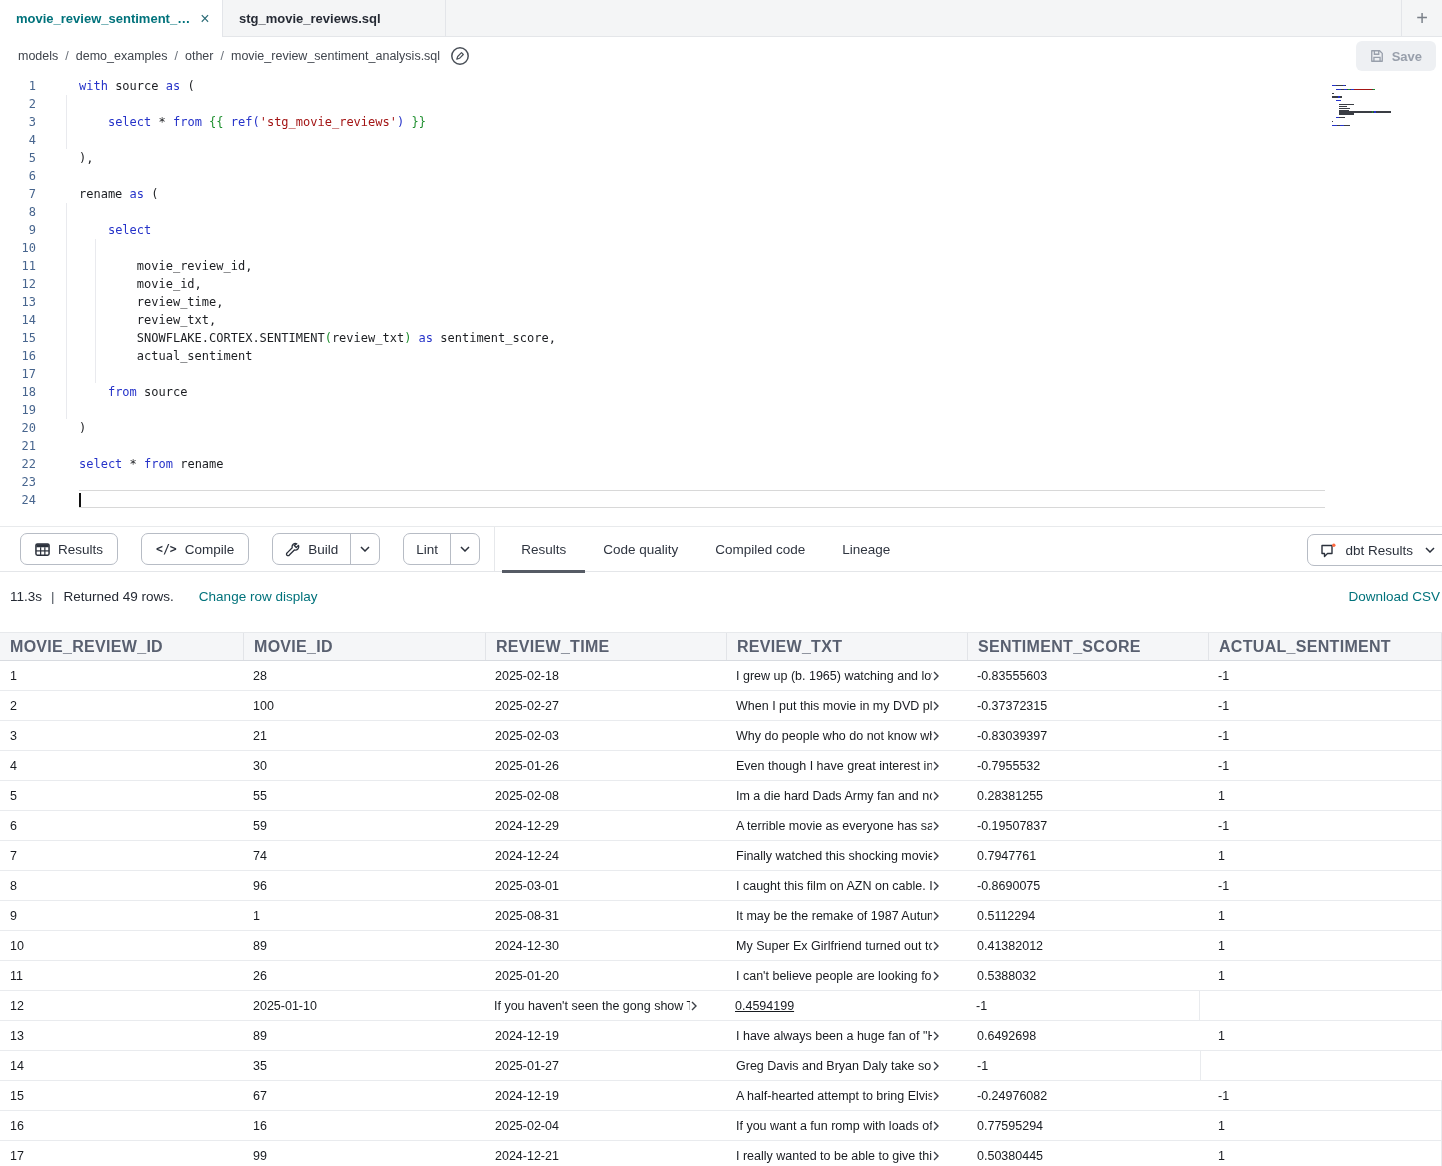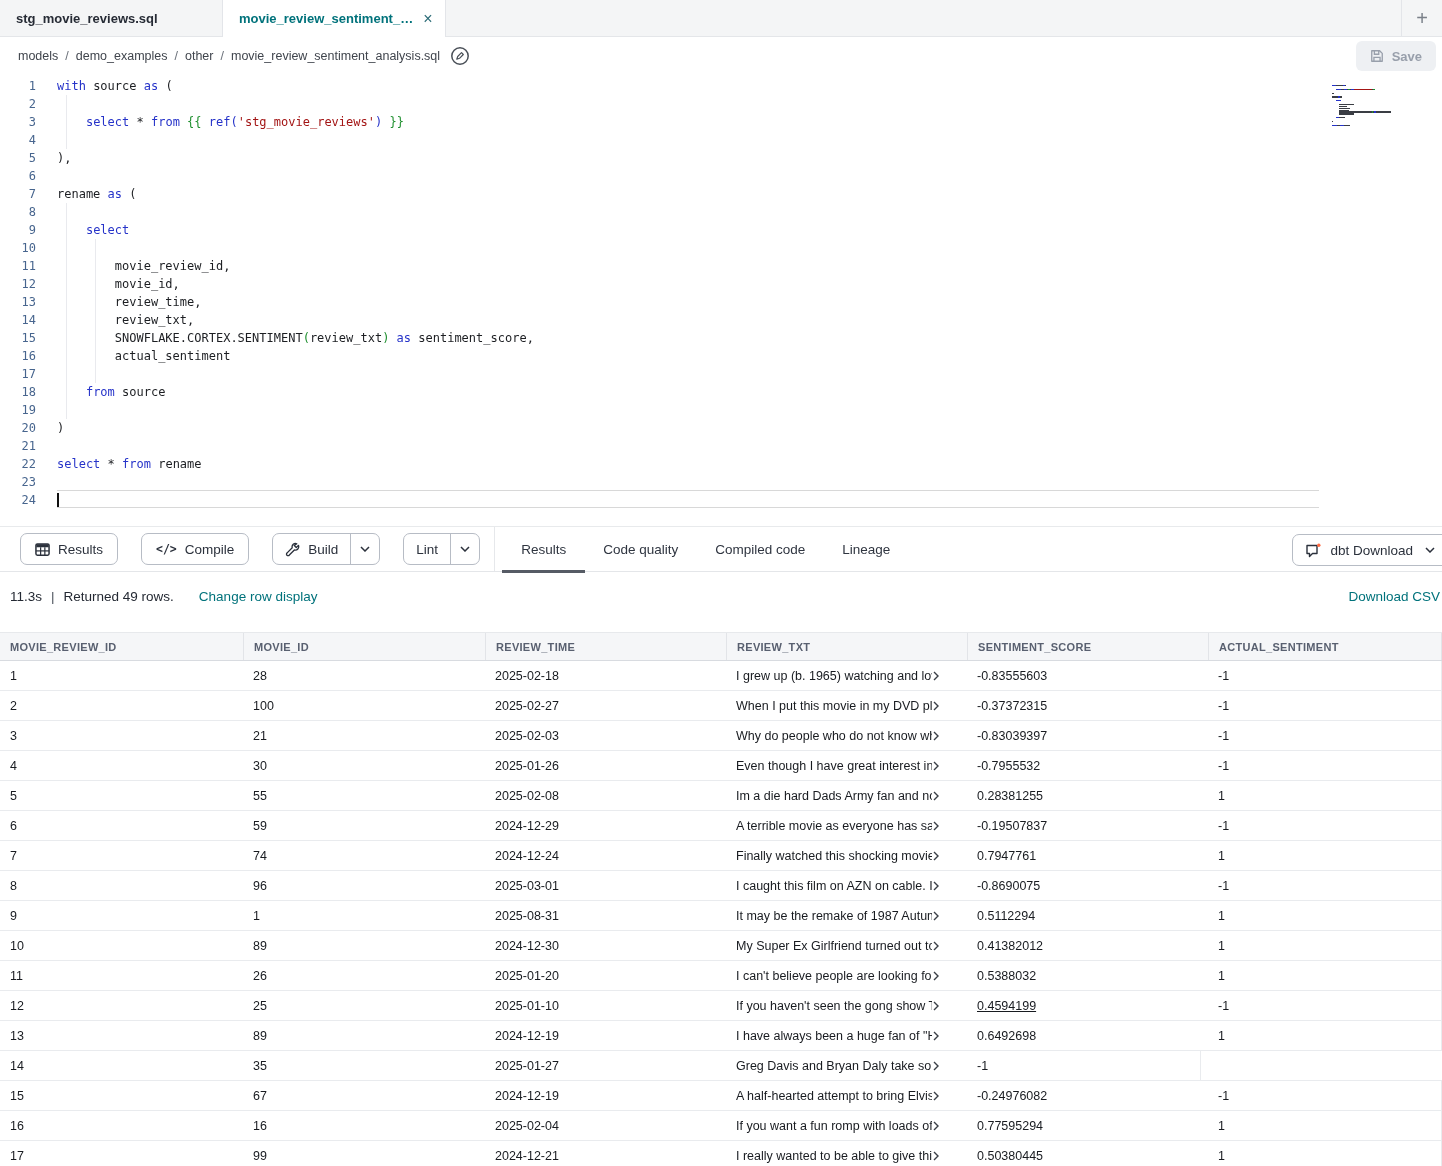--- a/index.html
+++ b/index.html
@@ -31,21 +31,21 @@
   .copilot-circ { margin-left:10px; display:flex; align-items:center; }
   .savebtn { margin-left:auto; height:30px; padding:0 14px; background:#eef0f3;
     border:none; border-radius:6px; display:flex; align-items:center; gap:8px;
     font-size:13px; font-weight:600; color:#989fab; font-family:inherit; cursor:default; }
 
   
   .editor { height:451px; background:#fff; position:relative; overflow:hidden;
     padding-top:2px; font-family:"DejaVu Sans Mono", monospace; font-size:12px; }
   .line { display:flex; height:18px; line-height:18px; position:relative; width:1325px; }
   .gut { width:36px; text-align:right; color:#47658e; flex:none; user-select:none; }
-  .code { display:block; margin-left:21px; white-space:pre; position:relative;
+  .code { display:block; margin-left:43px; white-space:pre; position:relative;
     width:1262px; height:18px; color:#1c1e22; }
   .line.active .code { border-top:1px solid #d8d8d8; border-bottom:1px solid #d8d8d8;
     margin-top:-1px; margin-bottom:-1px; }
   .guide { position:absolute; top:0; bottom:0; width:1px; background:#e9eaee; }
   .k { color:#2633c9; } .p { color:#1c1e22; } .s { color:#a31515; } .j { color:#1e8f2e; }
   .cursor { position:absolute; left:0; top:2px; width:2px; height:14px; background:#111; }
   .minimap { position:absolute; top:10px; right:46px; width:64px; }
   .mm-line { height:1.3px; margin-bottom:0.6px; font-size:0; white-space:nowrap; }
   .mm-seg { display:inline-block; height:1.3px; vertical-align:top; }
   .mm-k { background:#2633c9; } .mm-p { background:#3a3d44; }
@@ -85,45 +85,45 @@
     font-size:13.5px; color:#242933; background:#fff; }
   .statusrow .pipe { margin:0 9px; color:#4a505a; }
   .link { color:#00727b; cursor:pointer; }
   .changerow { margin-left:25px; }
   .downloadcsv { margin-left:auto; margin-right:-8px; white-space:nowrap; }
 
   
   .rtable { margin-top:12px; }
   .thead { display:flex; height:29px; background:#f5f6f8; border-top:1px solid #e7e9ec;
     border-bottom:1px solid #d8dbe0; }
-  .th { display:flex; align-items:center; padding-left:10px; font-size:11px;
+  .th { display:flex; align-items:center; padding-left:10px; font-size:16px;
     font-weight:bold; color:#596070; letter-spacing:.3px; border-left:1px solid #e2e4e8; }
   .th:first-child { border-left:none; }
   .th:last-child { border-right:1px solid #e2e4e8; }
   .tr { display:flex; height:30px; border-bottom:1px solid #e9ebee; font-size:12.5px;
     color:#181b20; background:#fff; }
   .td { display:flex; align-items:center; padding-left:10px; position:relative;
     white-space:nowrap; overflow:hidden; }
   .td:last-child { border-right:1px solid #e9ebee; }
   .td .txt { display:block; max-width:196px; overflow:hidden; white-space:nowrap; }
   .chev-exp { position:absolute; left:205px; top:50%; transform:translateY(-50%);
     cursor:pointer; display:flex; }
 </style>
 </head>
 <body>
 
 <div class="app">
 
   <div class="tabbar">
-    <div class="ftab">
-      <span>stg_movie_reviews.sql</span>
-    </div>
     <div class="ftab active">
       <span>movie_review_sentiment_…</span>
       <span class="close">×</span>
+    </div>
+    <div class="ftab">
+      <span>stg_movie_reviews.sql</span>
     </div>
     <div class="tabbar-right">
       <button class="newtab">+</button>
     </div>
   </div>
 
   <div class="crumbrow">
     <div class="crumbs">
       <span>models</span>
       <span class="sep">/</span>
@@ -357,21 +357,21 @@
         <span>Lineage</span>
       </div>
     </div>
     <button class="copilot-btn">
       <span style="display:flex;">
         <svg width="17" height="17" viewBox="0 0 17 17">
           <path d="M2 3.5h10v8H7.5l-3 3v-3H2z" fill="none" stroke="#2b313c" stroke-width="1.4" stroke-linejoin="round"></path>
           <circle cx="13.8" cy="3.2" r="1.7" fill="#ff6940"></circle>
         </svg>
       </span>
-      <span>dbt Download</span>
+      <span>dbt Results</span>
       <span style="display:flex; margin-left:4px;">
         <svg width="10" height="6" viewBox="0 0 10 6">
             <path d="M1 1l4 4 4-4" stroke="#2b313c" stroke-width="1.5" fill="none"></path>
           </svg>
       </span>
     </button>
   </div>
 
   <div class="statusrow">
     <span>11.3s</span>
@@ -551,21 +551,20 @@
               <svg width="10" height="10" viewBox="0 0 10 10">
                 <path d="M3 1l4 4-4 4" stroke="#3a3f46" stroke-width="1.4" fill="none"></path>
               </svg>
             </span>
           </div>
           <div class="td" style="width: 241px;">0.5388032</div>
           <div class="td" style="width: 234px;">1</div>
         </div>
         <div class="tr">
           <div class="td" style="width: 243px;">12</div>
-          <div class="td" style="width: 242px;">25</div>
           <div class="td" style="width: 241px;">2025-01-10</div>
           <div class="td" style="width: 241px;">
             <span class="txt">If you haven't seen the gong show TV s…</span>
             <span class="chev-exp">
               <svg width="10" height="10" viewBox="0 0 10 10">
                 <path d="M3 1l4 4-4 4" stroke="#3a3f46" stroke-width="1.4" fill="none"></path>
               </svg>
             </span>
           </div>
           <div class="td" style="width: 241px; text-decoration: underline;">0.4594199</div>

